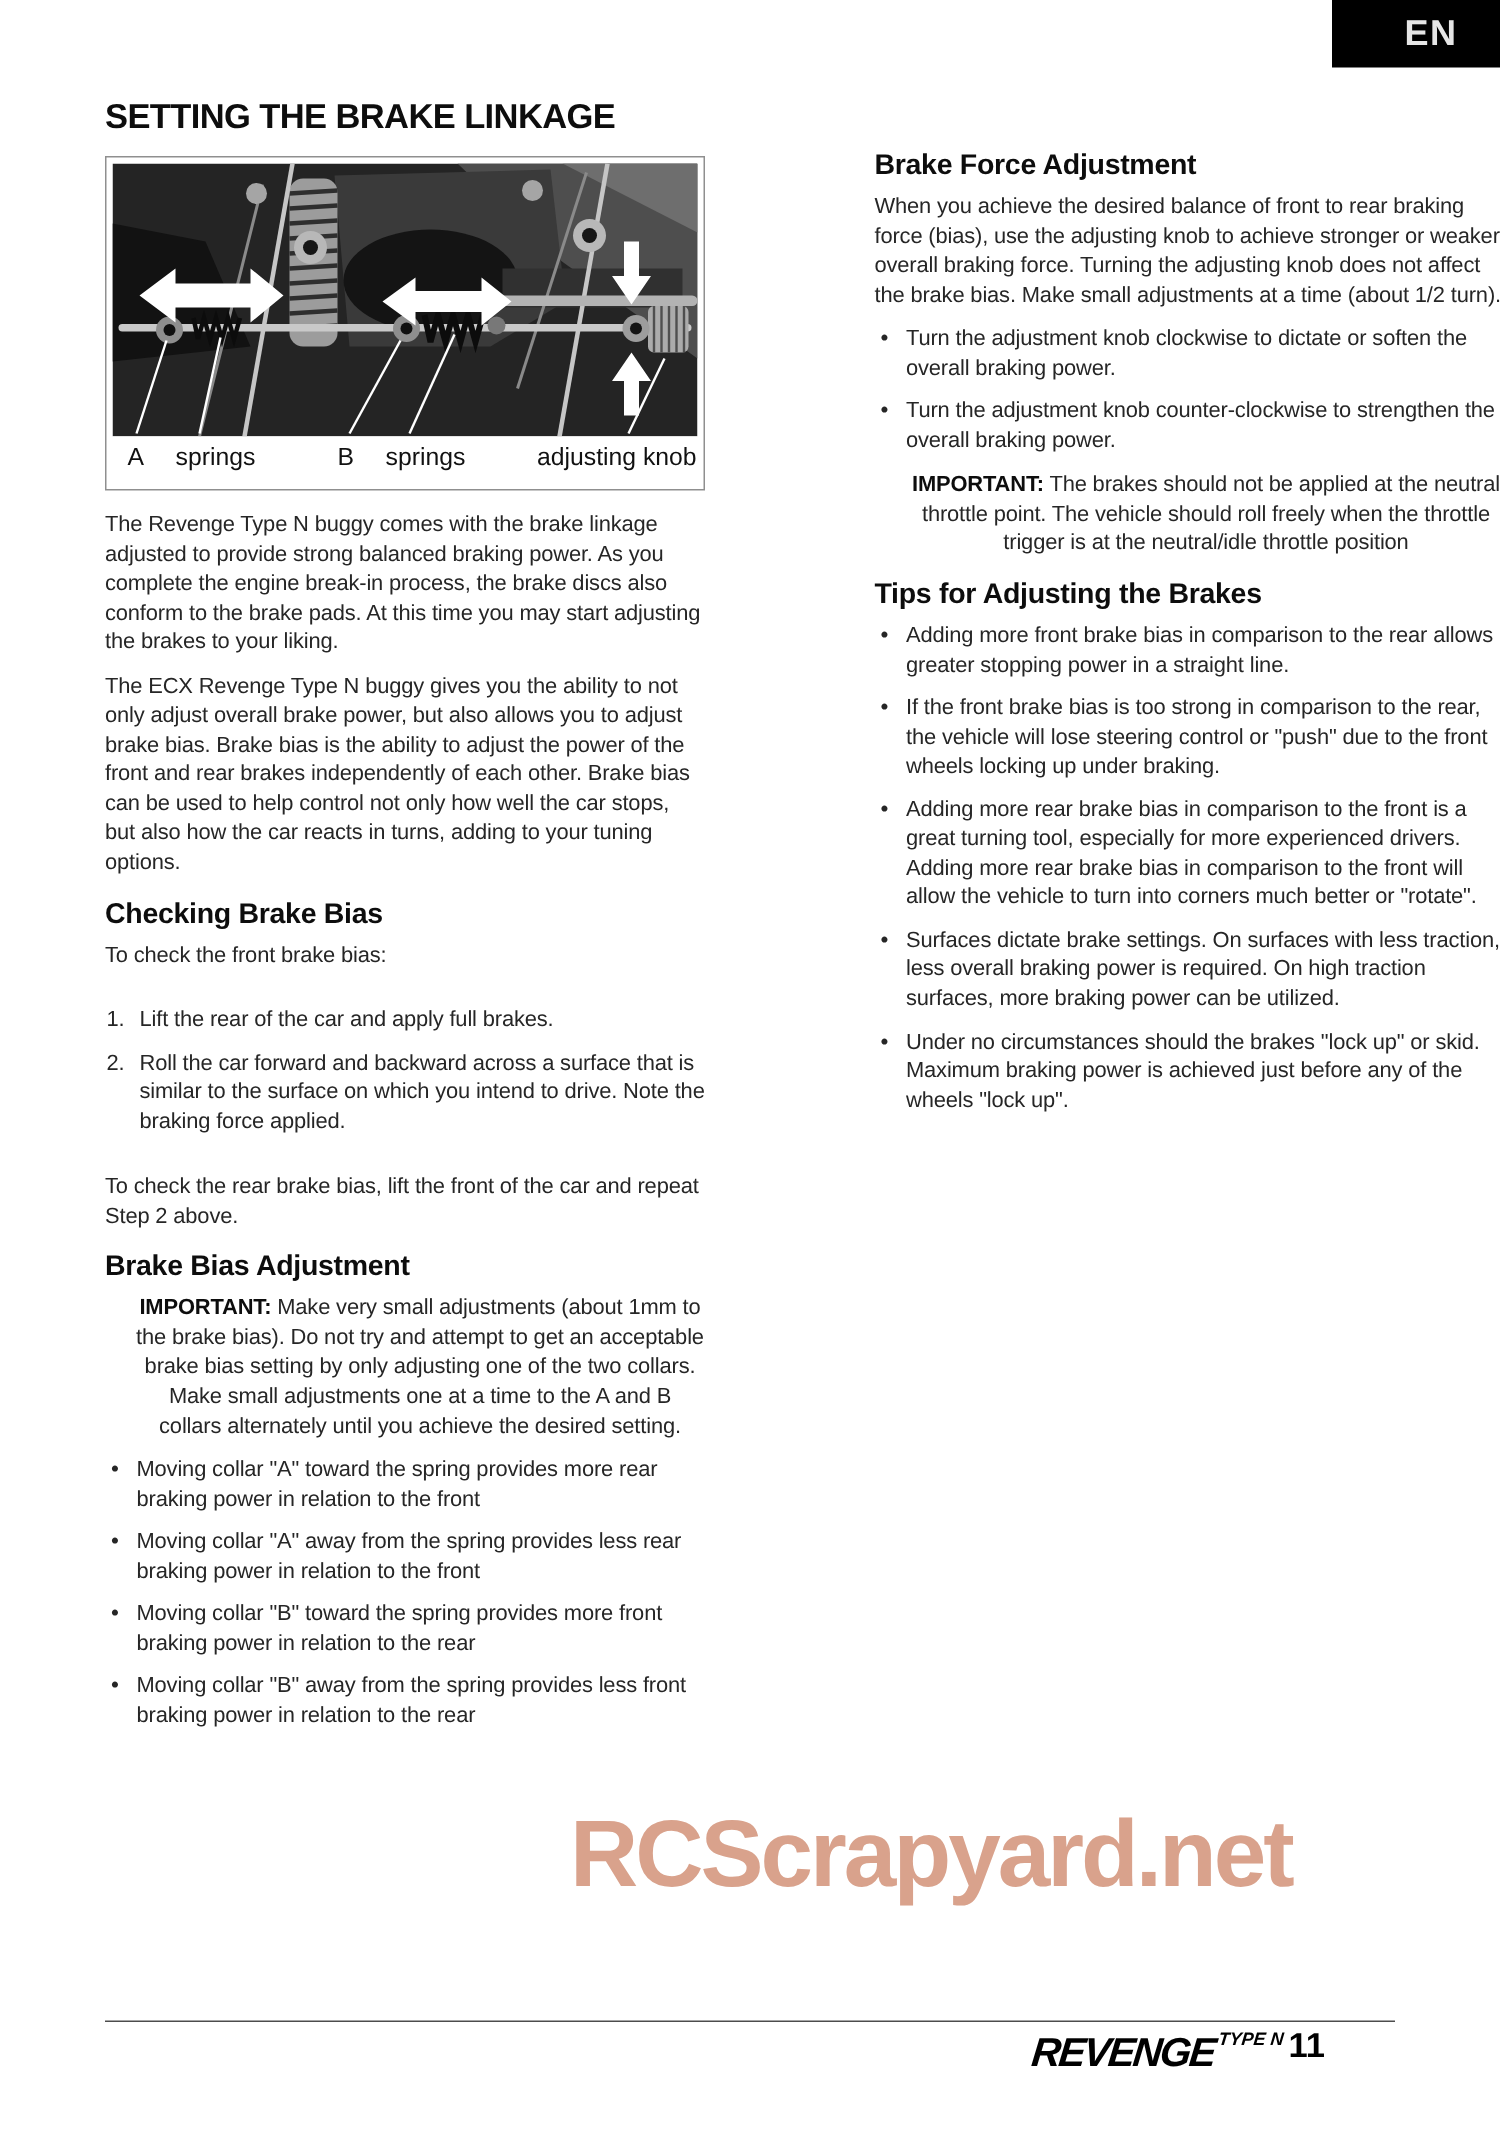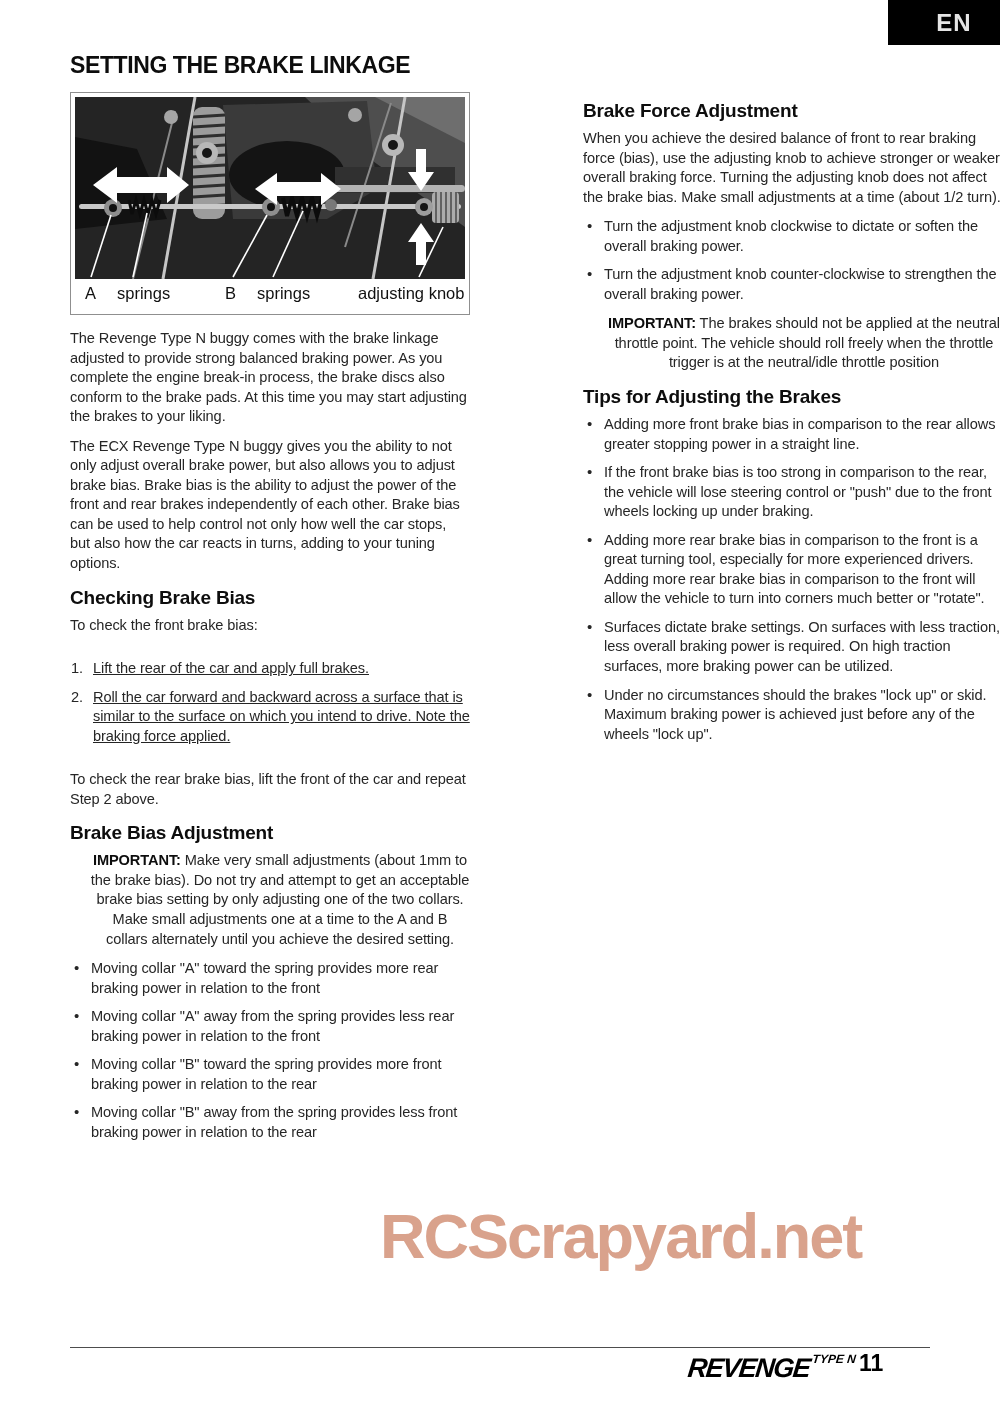--- a/index.html
+++ b/index.html
@@ -9,41 +9,41 @@
     background:#ffffff; overflow:hidden; color:#242424;
     font-family:"Liberation Sans","DejaVu Sans",sans-serif;
   }
   
   .en-tab {
     position:absolute; left:888px; top:0; width:132px; height:45px;
     background:#000; color:#e5e5e5; display:flex; align-items:center; justify-content:center;
     font-size:24px; font-weight:bold; letter-spacing:1px;
   }
   
-  .col-left  { position:absolute; left:70px;  top:52px;  width:400px; }
+  .col-left  { position:absolute; left:70px;  top:64px;  width:400px; }
   .col-right { position:absolute; left:539px; top:100px; width:422px;margin-left:44px; }
   h1.title {
     font-size:23px; font-weight:800; letter-spacing:-0.4px; color:#0d0d0d;
     margin-bottom:13px; white-space:nowrap;
   }
   h2.sec {
     font-size:19px; font-weight:bold; color:#0d0d0d;
     margin-top:13px; margin-bottom:7px; letter-spacing:-0.2px;
   }
   p.body, li {
     font-size:14.6px; line-height:1.34; letter-spacing:-0.1px; color:#262626;
   }
   p.body { margin-bottom:10px; }
   p.lead { margin-bottom:24px; }
   .important { margin-left:20px; margin-bottom:10px;text-align:center; }
   .important b { color:#0d0d0d; }
   ul.bullets { list-style:none; margin:4px 0 10px 0; }
   ul.bullets li { position:relative; padding-left:21px; margin-bottom:9px; }
   ul.bullets li::before { content:"\2022"; position:absolute; left:4px; top:-1px; font-size:15px; }
-  ol.steps { list-style:none; counter-reset:step; margin:2px 0 24px 0;text-decoration:underline; }
+  ol.steps { list-style:none; counter-reset:step; margin:2px 0 24px 0; }
   ol.steps li { position:relative; padding-left:23px; margin-bottom:9px; counter-increment:step; }
   ol.steps li::before { content:counter(step) "."; position:absolute; left:1px; }
   
   .figure-box {
     border:1.5px solid #8f8f8f; background:#fff; padding:4px; margin-bottom:14px;
   }
   .figure-box svg { display:block; width:100%; height:182px; }
   .fig-caption { position:relative; height:31px; background:#fff; }
   .fig-caption span {
     position:absolute; top:5px; font-size:16.5px; color:#111; letter-spacing:0;

